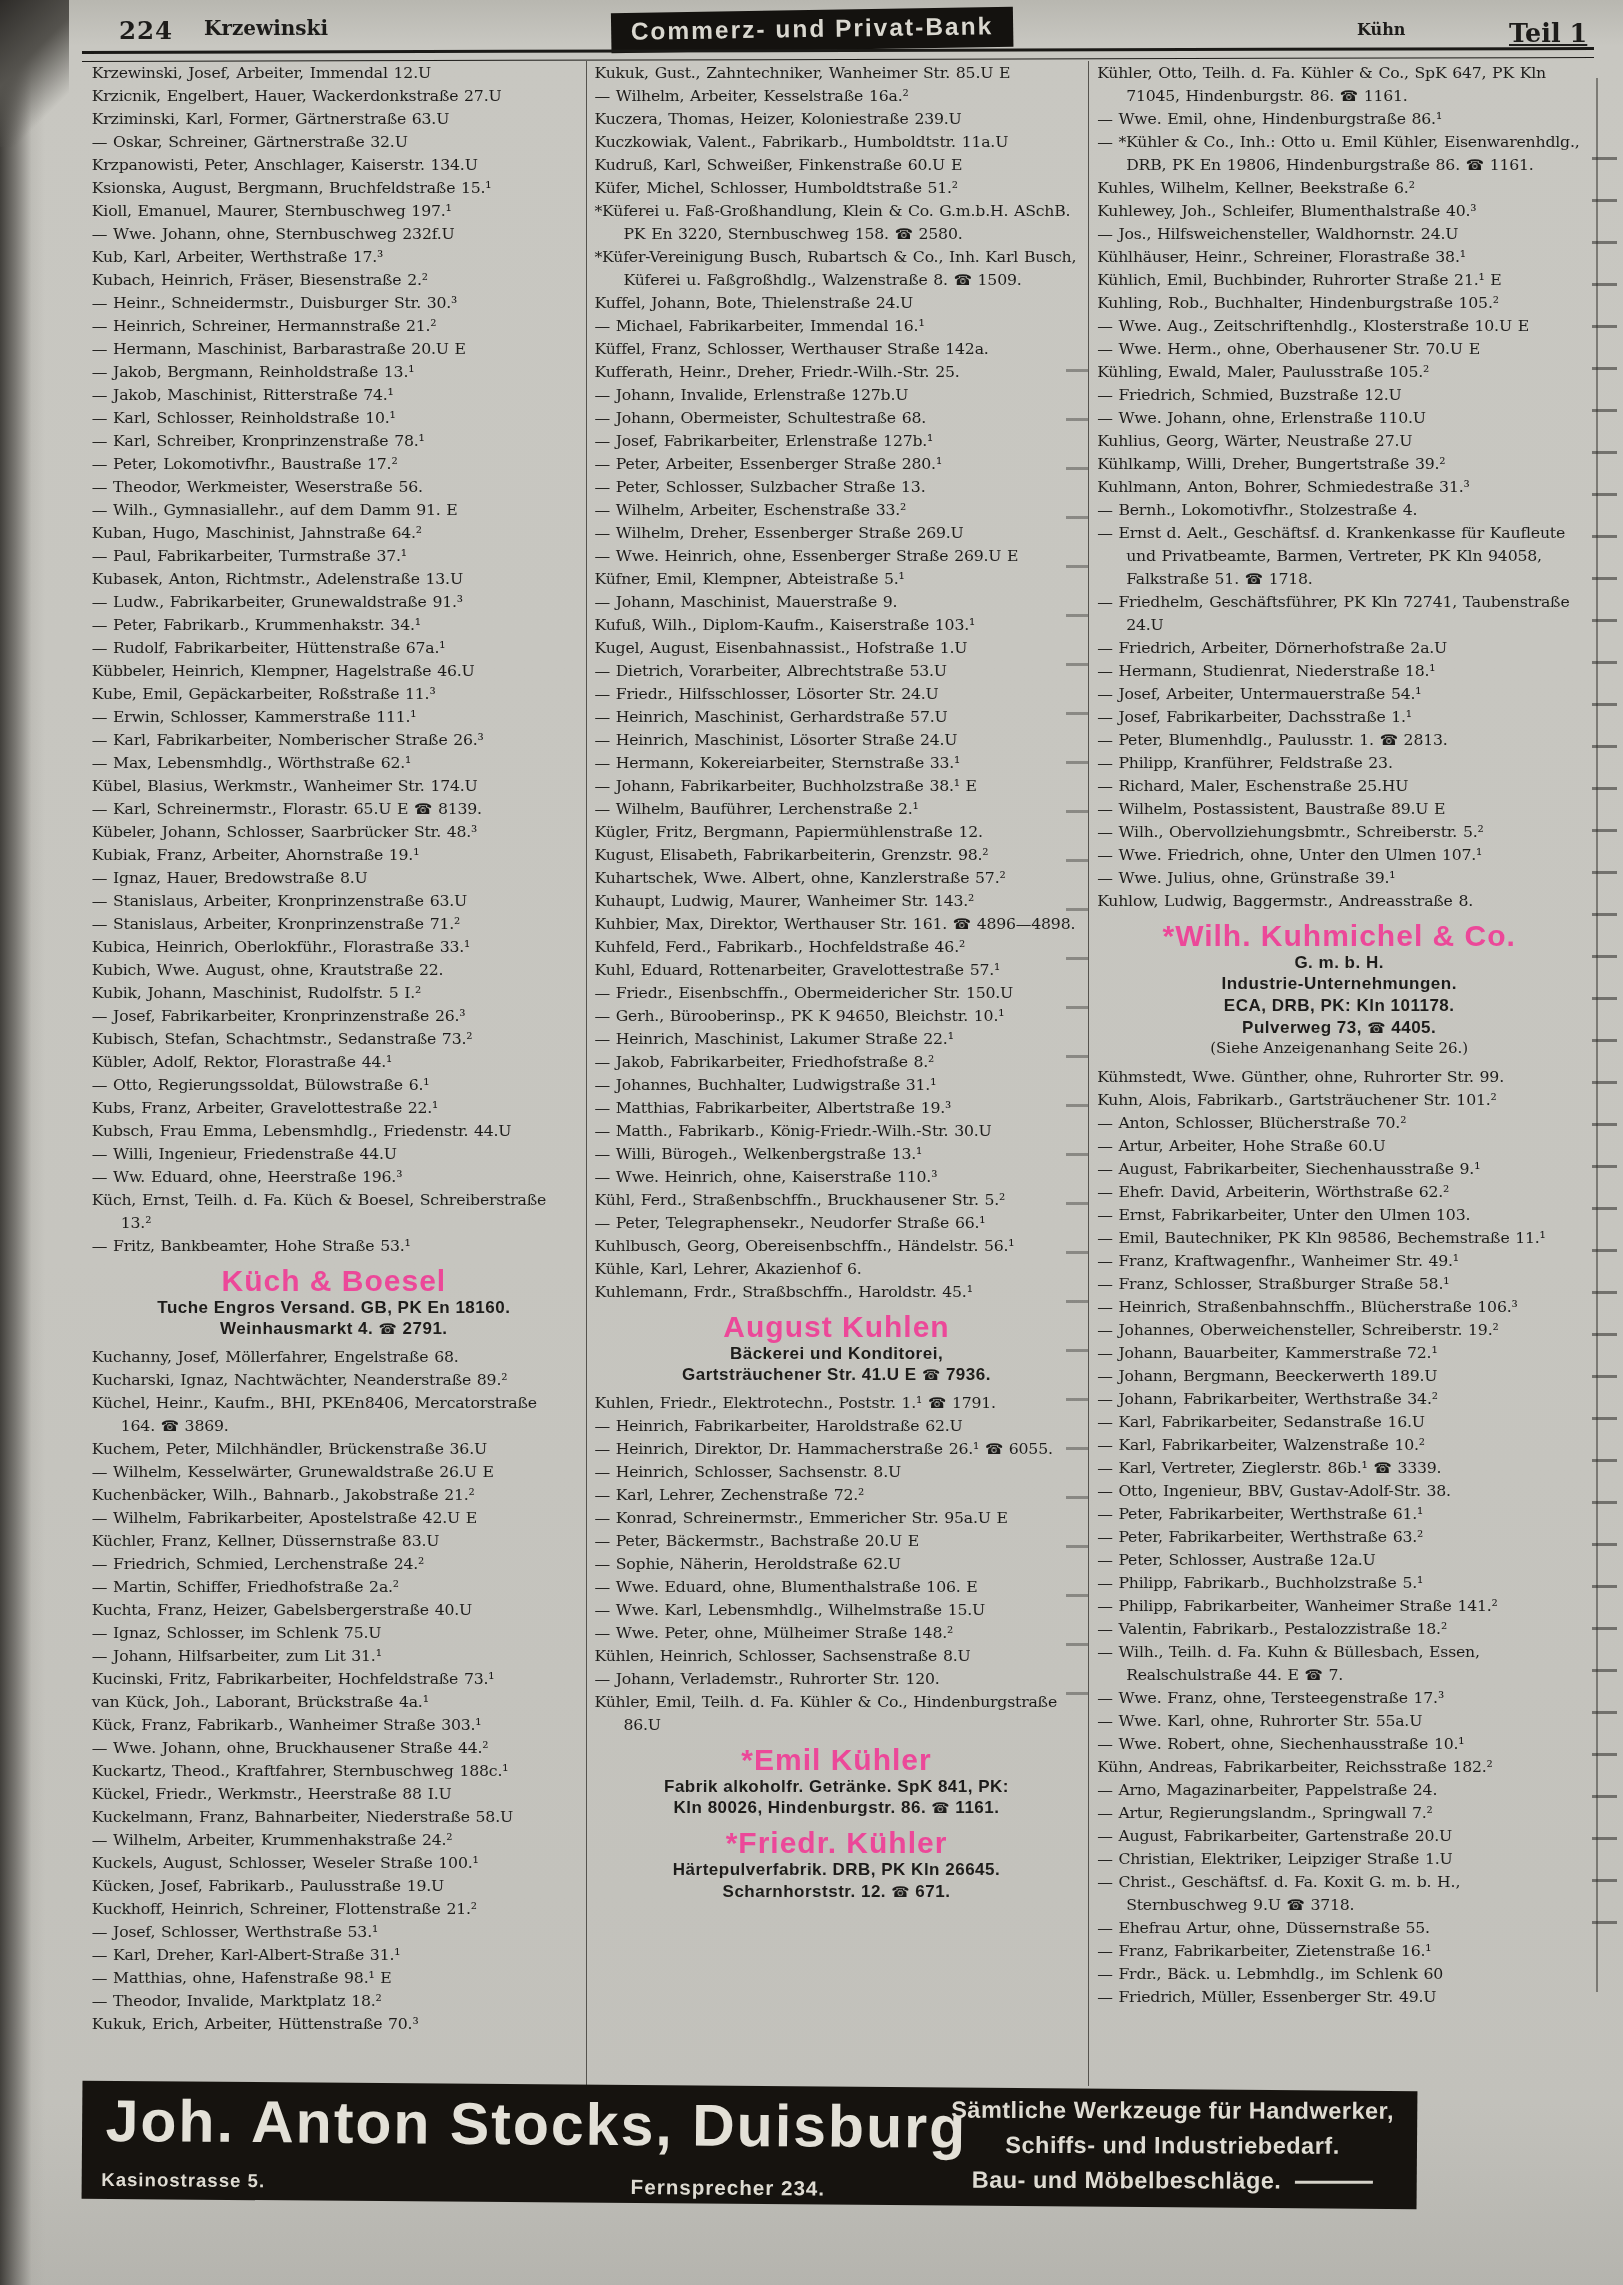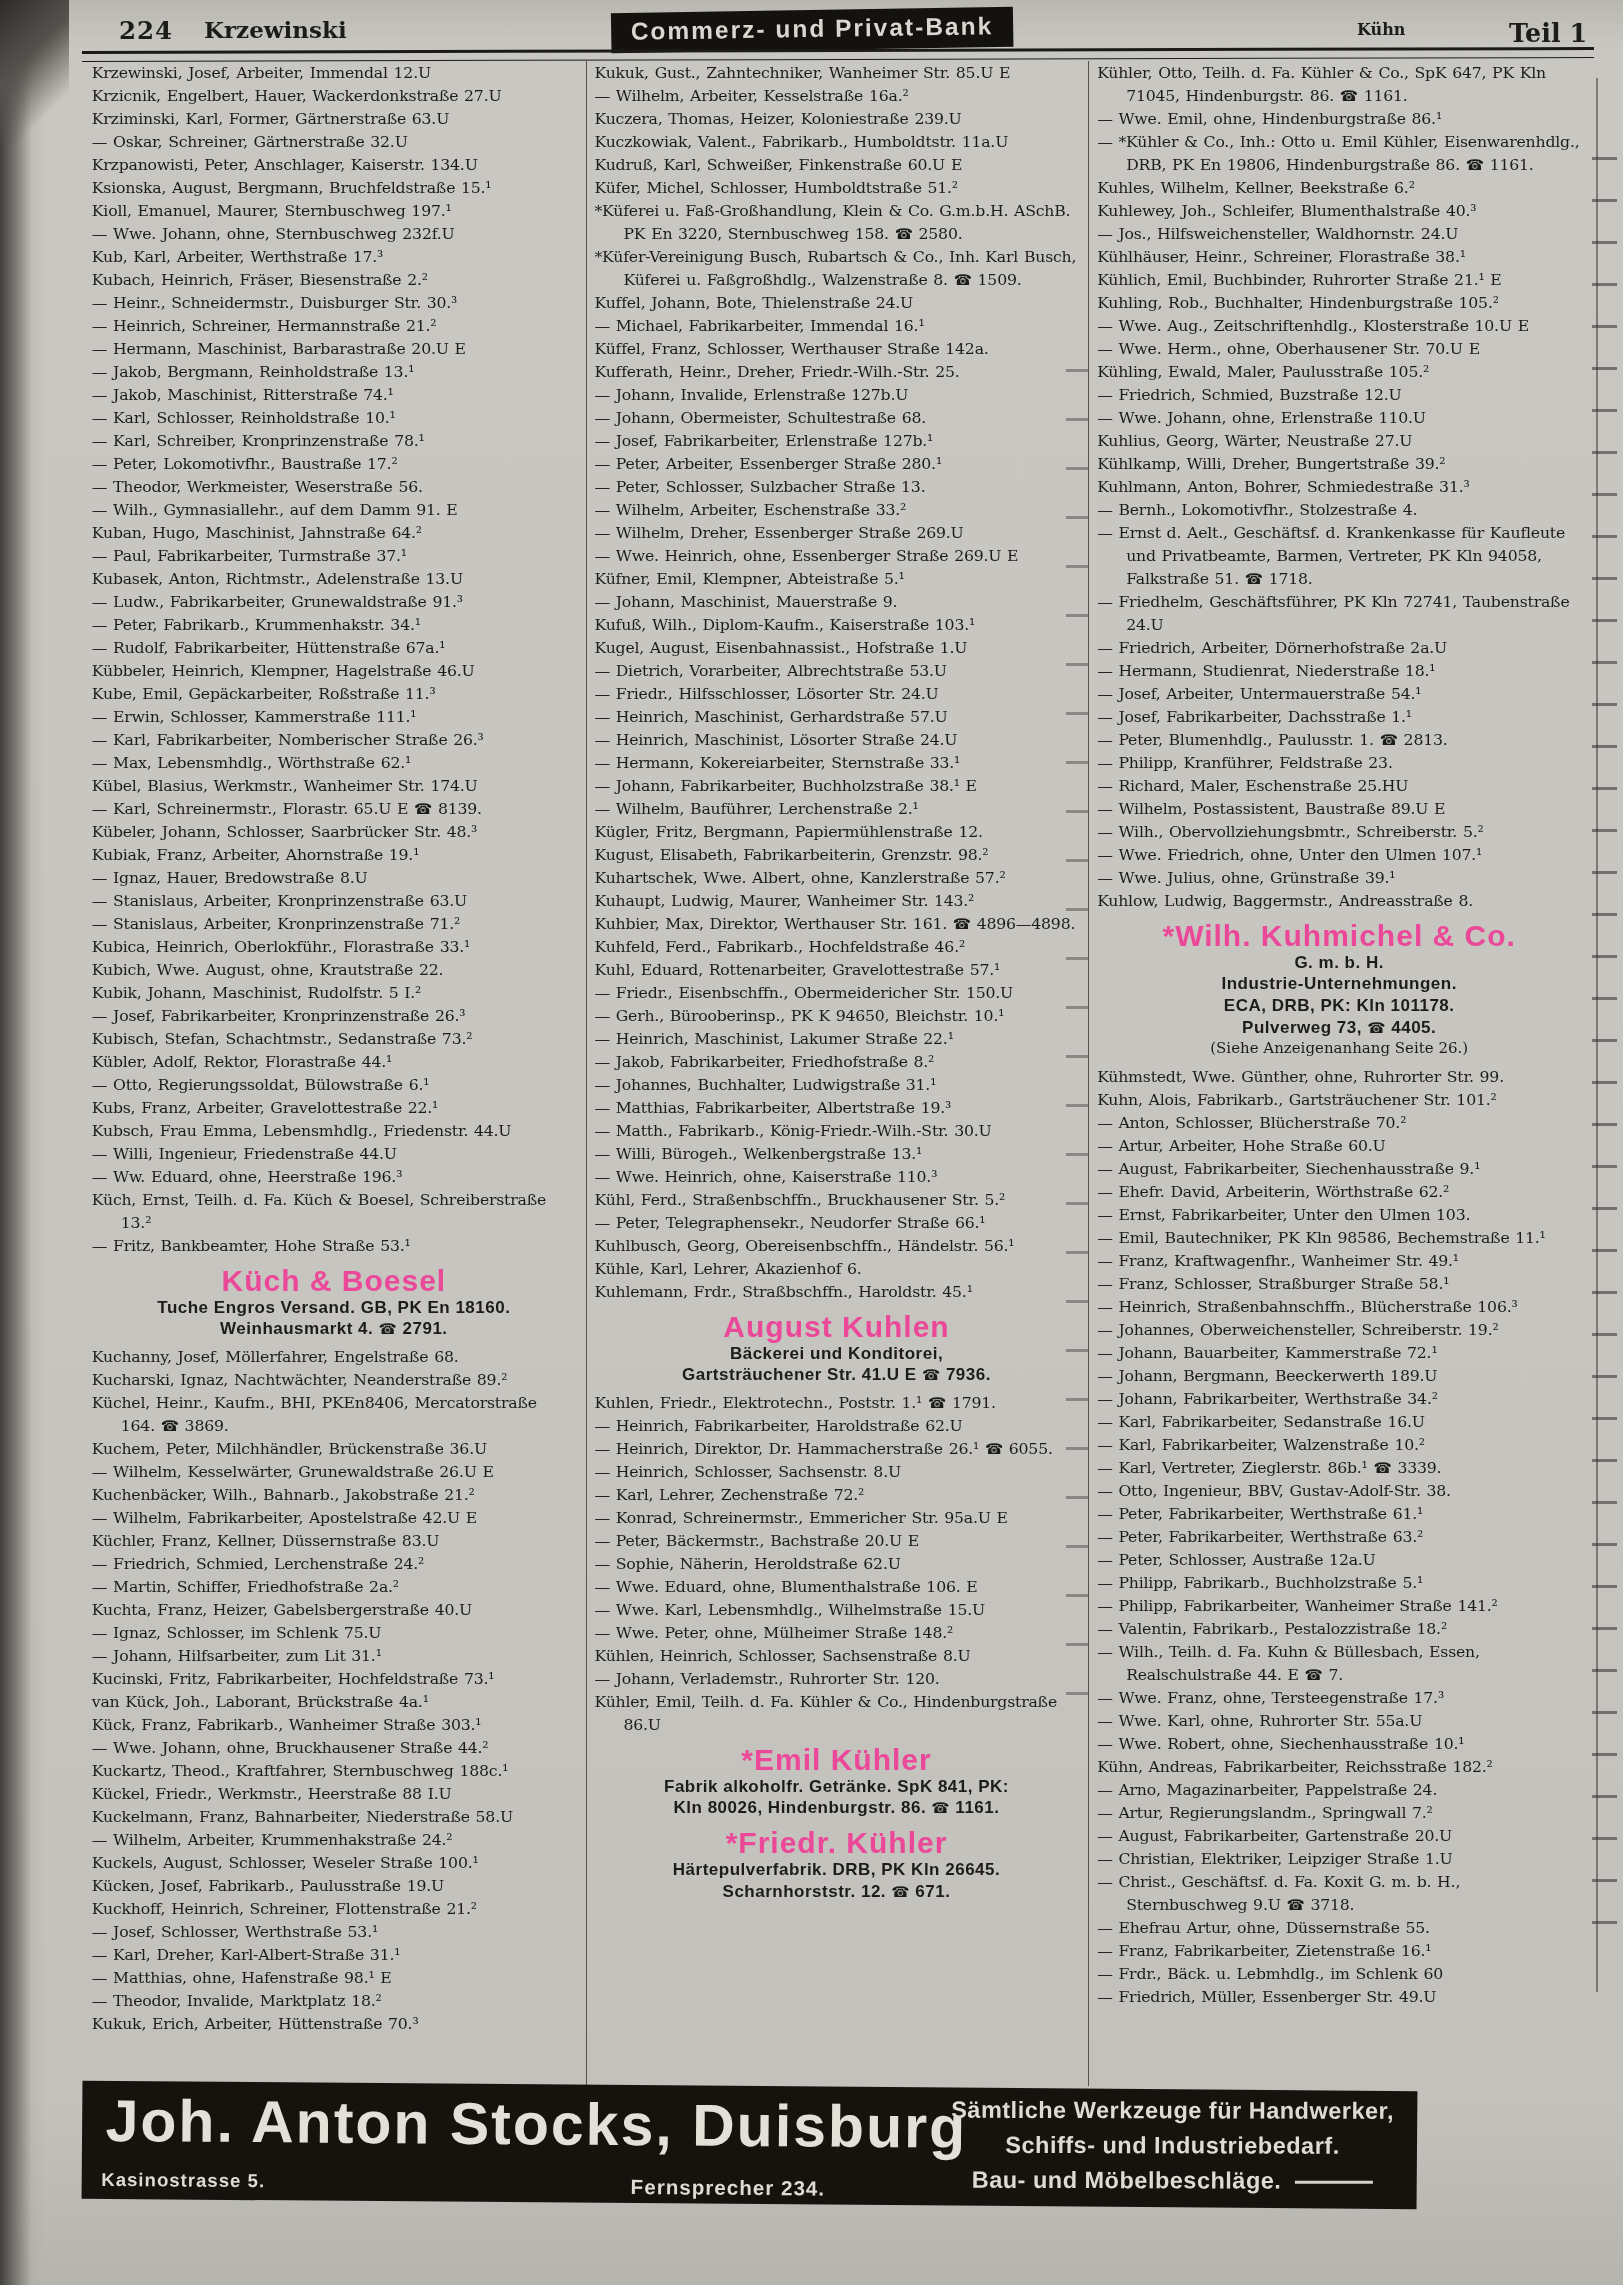--- a/index.html
+++ b/index.html
@@ -13,26 +13,26 @@
   .corner-tear{position:absolute;left:0;top:0;width:69px;height:147px;
          background:linear-gradient(135deg,#2e2c29 0%,#55534e 40%,transparent 75%);}
   .edge-line{position:absolute;right:25.5px;top:78px;bottom:294px;width:2px;background:#4a4843;opacity:.6;}
   .edge-ticks{position:absolute;right:5.9px;top:118px;bottom:333px;width:25.5px;opacity:.55;
          background:repeating-linear-gradient(180deg,transparent 0 39px,#2e2d2a 39px 42px);}
   .mid-ticks{position:absolute;left:1066px;top:323px;height:1411px;width:21.6px;opacity:.4;
          background:repeating-linear-gradient(180deg,transparent 0 46px,#2e2d2a 46px 49px);}
   
   .header{position:absolute;left:0;top:0;width:100%;height:53px;}
   .page-number{position:absolute;left:96px;top:15.7px;font-size:24.5px;font-weight:bold;letter-spacing:1px;margin-left:23px;}
-  .guide-left{position:absolute;left:204px;top:15.7px;font-size:23px;font-weight:bold;}
+  .guide-left{position:absolute;left:204px;top:15.7px;font-size:20px;font-weight:bold;}
   .bank-banner{position:absolute;left:50%;top:9.8px;transform:translateX(-50%) rotate(-0.9deg);
          background:#14120f;color:#d9d7cf;font-family:"Liberation Sans",sans-serif;font-weight:bold;
          font-size:24.5px;letter-spacing:2px;padding:4.9px 19.6px 6.9px;}
   .guide-right{position:absolute;left:1357px;top:19.6px;font-size:16px;font-weight:bold;}
-  .part-label{position:absolute;left:1509px;top:17.6px;font-size:25.5px;font-weight:bold;}
+  .part-label{position:absolute;left:1509px;top:17.6px;font-size:25.5px;font-weight:bold;text-decoration:underline;}
   .head-rule{position:absolute;left:82px;right:29px;top:49px;height:6.9px;
          border-top:3.9px solid #1b1a17;border-bottom:1px solid #1b1a17;transform:rotate(-0.15deg);}
   
   .cols{position:absolute;left:84px;top:61px;right:32px;height:2025px;display:flex;gap:0;overflow:hidden;}
   .col{flex:1 1 0;padding:0 9.8px 0 7.8px;overflow:hidden;}
   .col + .col{border-left:1.5px solid #55534e;}
   .entry{font-size:15.7px;line-height:23px;letter-spacing:-0.2px;
          padding-left:29px;text-indent:-29px;word-spacing:1px;}
   .tel{font-family:"DejaVu Sans",sans-serif;font-size:14.7px;}
   .ad{text-align:center;margin:6.9px 0 4.9px;}

